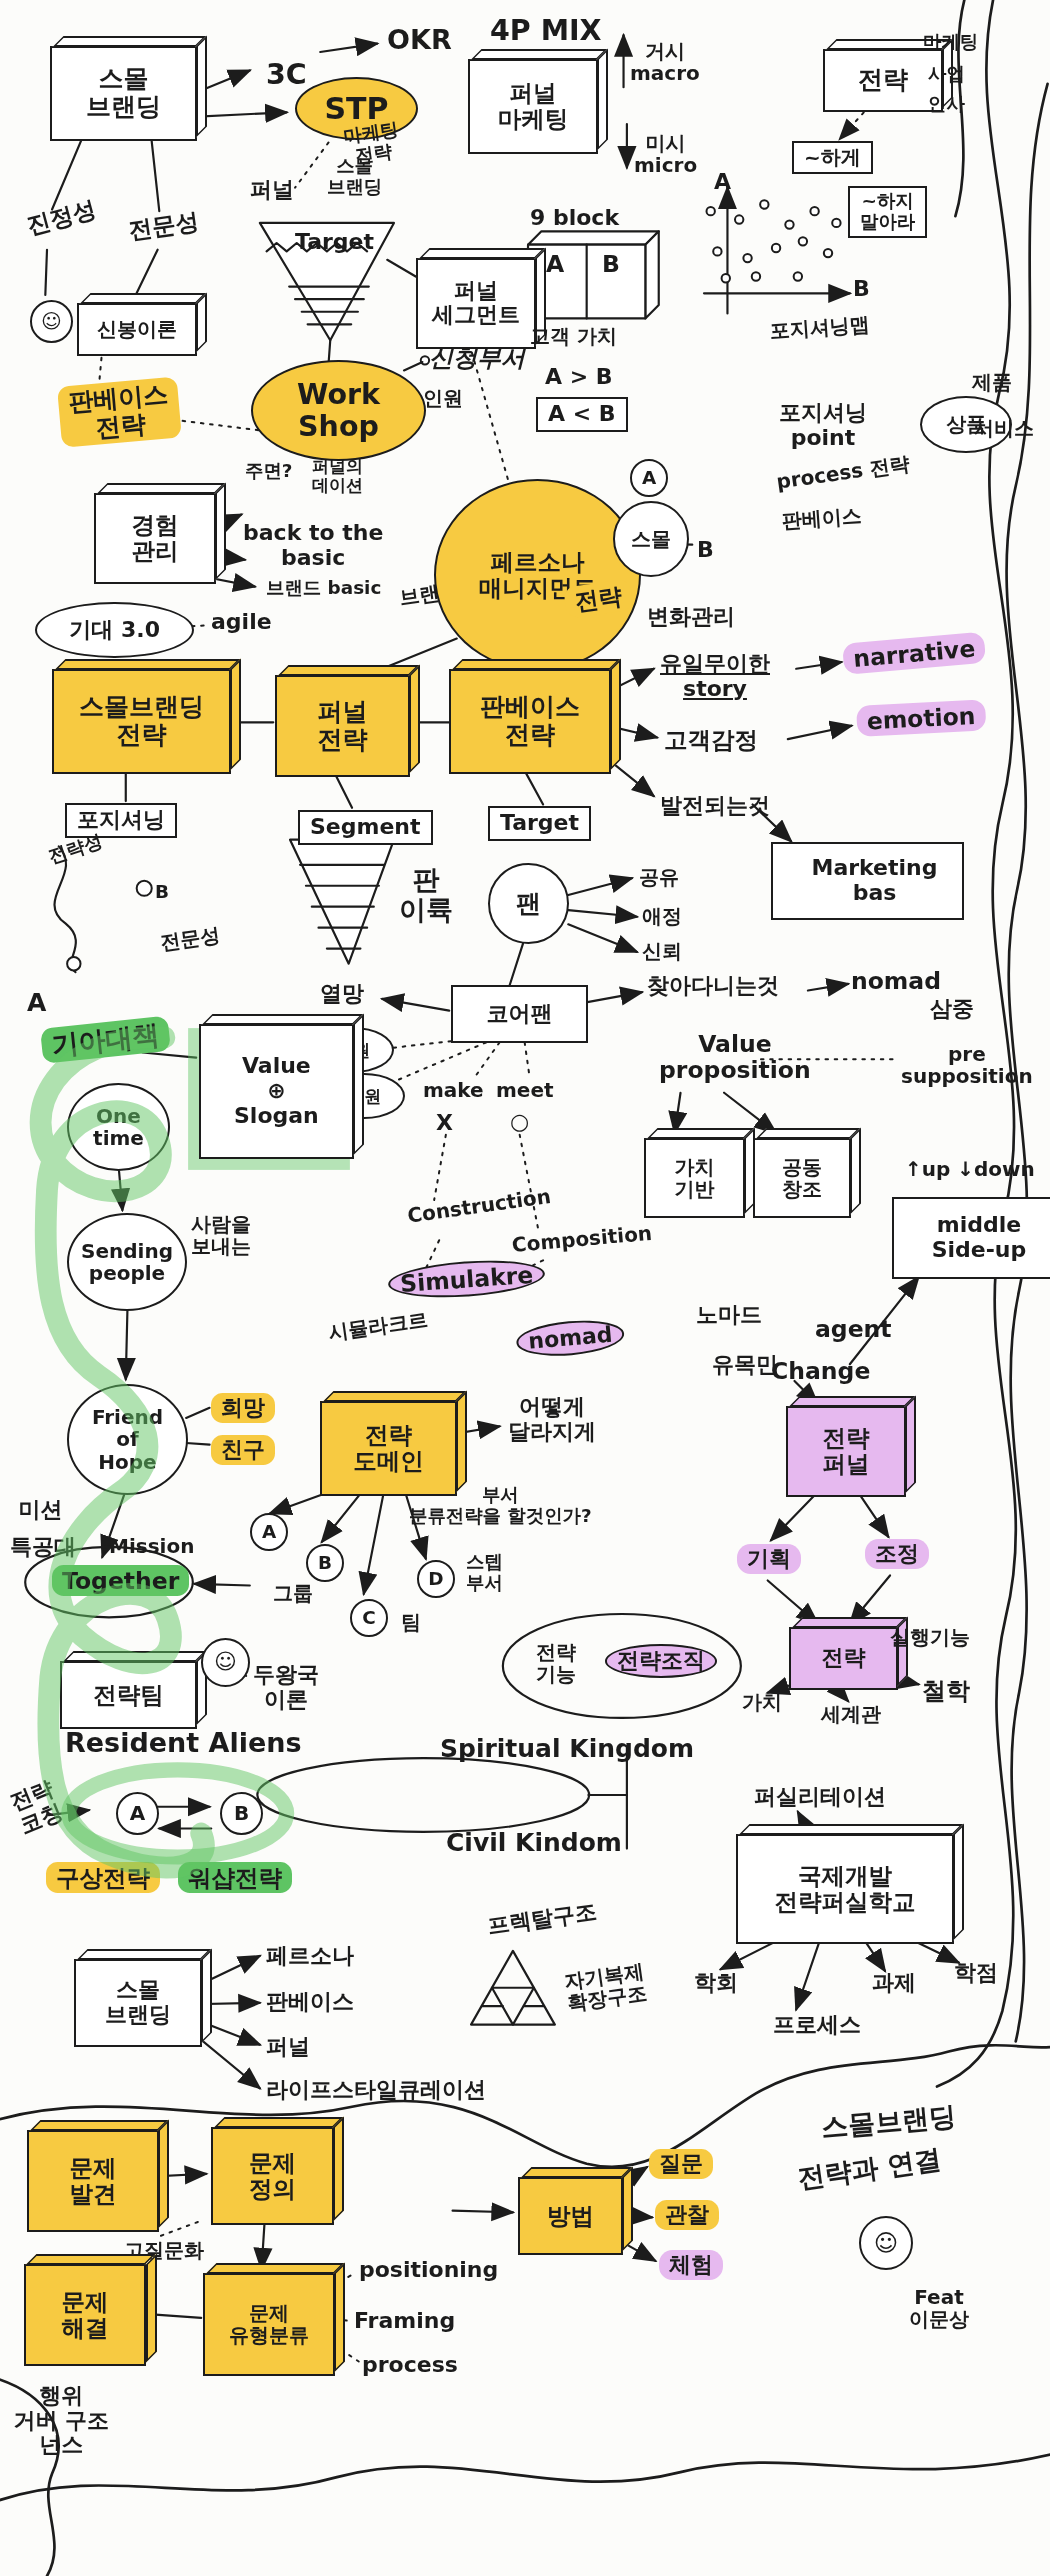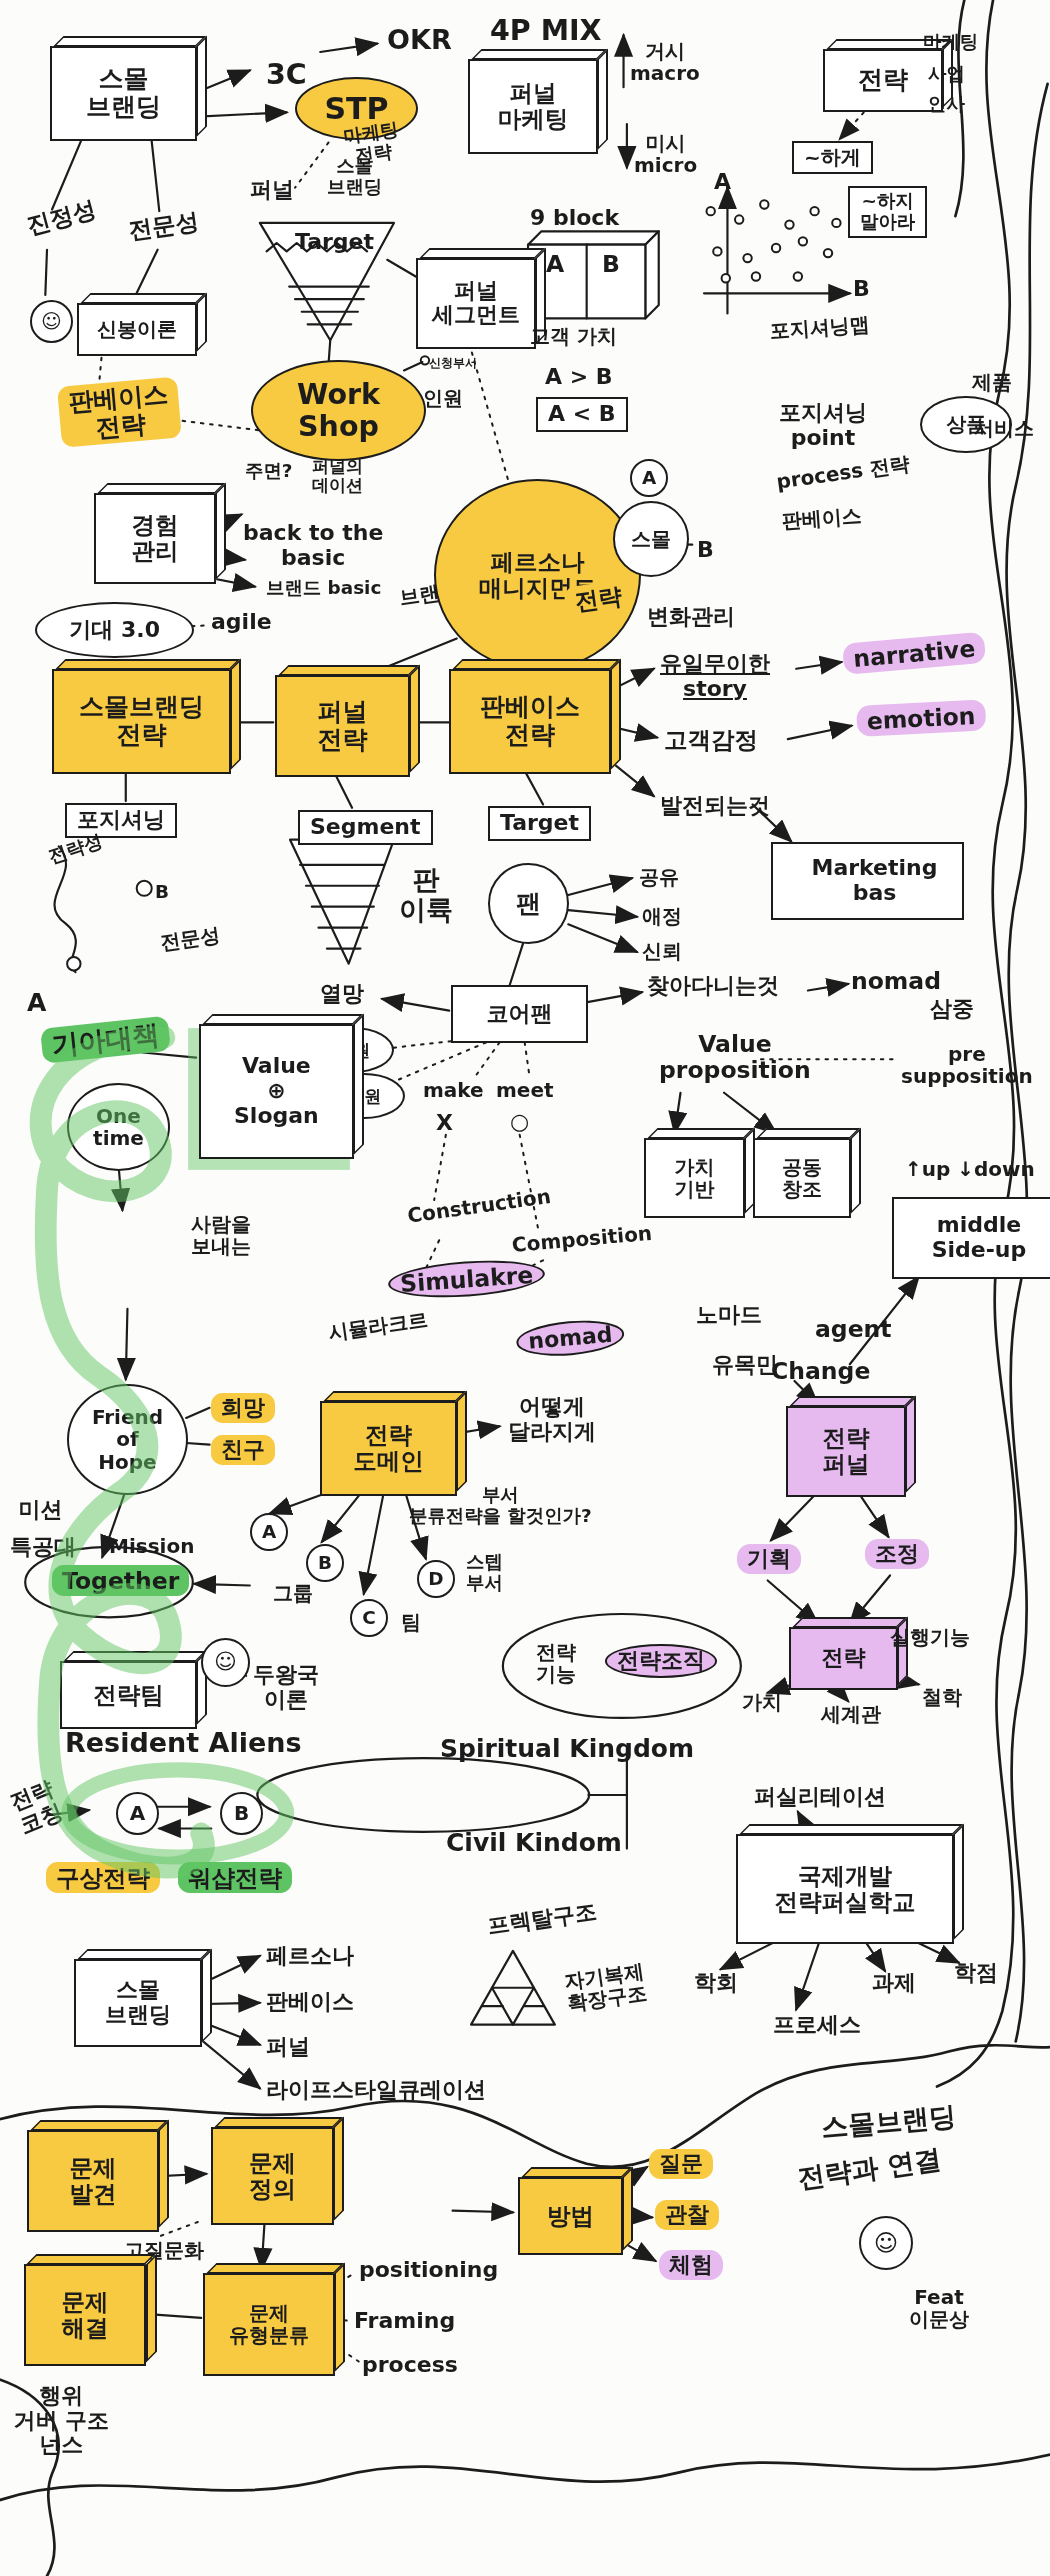--- a/index.html
+++ b/index.html
@@ -246,21 +246,21 @@
     <div class="node txt" style="left: 546px; top: 251px; font-size: 23.5px;">A</div>
     <div class="node txt" style="left: 602px; top: 251px; font-size: 23.5px;">B</div>
     <div class="node txt" style="left: 530px; top: 325px; font-size: 20px;">고객 가치</div>
     <div class="node txt" style="left: 714px; top: 170px; font-size: 22px;">A</div>
     <div class="node txt" style="left: 853px; top: 277px; font-size: 22px;">B</div>
     <div class="node txt" style="left: 769px; top: 320px; font-size: 20px; transform: rotate(-4deg);">포지셔닝맵</div>
     <div class="node circle" style="left: 30px; top: 300px; width: 39px; height: 39px; font-size: 20px;">☺</div>
     <div class="node box3d" style="left: 77px; top: 303px; width: 99px; height: 42px; font-size: 20px;">신봉이론</div>
     <div class="node hl-yellow pill-outline" style="left: 251px; top: 360px; width: 151px; height: 92px; font-size: 28.5px;">Work
 Shop</div>
-    <div class="node txt" style="left: 429px; top: 357px; font-size: 12px;">신청부서</div>
+    <div class="node txt" style="left: 429px; top: 345px; font-size: 24px; font-style: italic;">신청부서</div>
     <div class="node txt" style="left: 423px; top: 387px; font-size: 20px;">인원</div>
     <div class="node txt" style="left: 545px; top: 365px; font-size: 22px;">A &gt; B</div>
     <div class="node rect" style="left: 536px; top: 397px; font-size: 22px;">A &lt; B</div>
     <div class="node hl-yellow" style="left: 57px; top: 387px; font-size: 25px; transform: rotate(-5deg);">판베이스
 전략</div>
     <div class="node box3d" style="left: 94px; top: 493px; width: 101px; height: 80px; font-size: 23.5px;">경험
 관리</div>
     <div class="node txt" style="left: 245px; top: 461px; font-size: 18.4px;">주면?</div>
     <div class="node txt" style="left: 312px; top: 457px; font-size: 17px;">퍼널의
 데이션</div>
@@ -334,20 +334,22 @@
     <div class="node txt" style="left: 930px; top: 997px; font-size: 22px;">삼중</div>
     <div class="node box3d" style="left: 644px; top: 1138px; width: 80px; height: 69px; font-size: 20px;">가치
 기반</div>
     <div class="node box3d" style="left: 753px; top: 1138px; width: 77px; height: 69px; font-size: 20px;">공동
 창조</div>
     <div class="node txt" style="left: 905px; top: 1158px; font-size: 20px;">↑up  ↓down</div>
     <div class="node rect" style="left: 892px; top: 1197px; width: 130px; height: 71px; font-size: 22px; padding-left: 20px;">middle
 Side-up</div>
     <div class="node txt" style="left: 406px; top: 1205px; font-size: 20px; transform: rotate(-8deg);">Construction</div>
     <div class="node txt" style="left: 511px; top: 1234px; font-size: 20px; transform: rotate(-5deg);">Composition</div>
+    <div class="node circle" style="left: 67px; top: 1213px; width: 116px; height: 94px; font-size: 20px;">Sending
+people</div>
     <div class="node txt" style="left: 191px; top: 1213px; font-size: 20px;">사람을
 보내는</div>
     <div class="node hl-purple outlined" style="left: 387px; top: 1267px; font-size: 23.5px; transform: rotate(-4deg);">Simulakre</div>
     <div class="node txt" style="left: 327px; top: 1322px; font-size: 20px; transform: rotate(-8deg);">시뮬라크르</div>
     <div class="node hl-purple outlined" style="left: 515px; top: 1326px; font-size: 22px; transform: rotate(-5deg);">nomad</div>
     <div class="node txt" style="left: 696px; top: 1303px; font-size: 22px;">노마드</div>
     <div class="node txt" style="left: 712px; top: 1353px; font-size: 22px;">유목민</div>
     <div class="node txt" style="left: 815px; top: 1316px; font-size: 23.5px;">agent</div>
     <div class="node txt" style="left: 771px; top: 1358px; font-size: 23.5px;">Change</div>
     <div class="node circle" style="left: 67px; top: 1384px; width: 117px; height: 107px; font-size: 20px;">Friend
@@ -374,21 +376,21 @@
     <div class="node txt" style="left: 109px; top: 1535px; font-size: 20px;">Mission</div>
     <div class="node hl-green" style="left: 52px; top: 1565px; font-size: 23.5px;">Together</div>
     <div class="node box3d fill-purple" style="left: 786px; top: 1406px; width: 99px; height: 80px; font-size: 23.5px;">전략
 퍼널</div>
     <div class="node hl-purple" style="left: 737px; top: 1544px; font-size: 22px;">기획</div>
     <div class="node hl-purple" style="left: 865px; top: 1539px; font-size: 22px;">조정</div>
     <div class="node box3d fill-purple" style="left: 789px; top: 1627px; width: 88px; height: 52px; font-size: 22px;">전략</div>
     <div class="node txt" style="left: 890px; top: 1626px; font-size: 20px;">실행기능</div>
     <div class="node txt" style="left: 742px; top: 1691px; font-size: 20px;">가치</div>
     <div class="node txt" style="left: 821px; top: 1703px; font-size: 20px;">세계관</div>
-    <div class="node txt" style="left: 922px; top: 1678px; font-size: 20px; margin-top: 8px;">철학</div>
+    <div class="node txt" style="left: 922px; top: 1678px; font-size: 24px;">철학</div>
     <div class="node txt" style="left: 536px; top: 1641px; font-size: 20px;">전략
 기능</div>
     <div class="node hl-purple outlined" style="left: 605px; top: 1644px; font-size: 22px;">전략조직</div>
     <div class="node box3d" style="left: 60px; top: 1661px; width: 116px; height: 57px; font-size: 23.5px;">전략팀</div>
     <div class="node circle" style="left: 201px; top: 1638px; width: 45px; height: 45px; font-size: 22px;">☺</div>
     <div class="node txt" style="left: 253px; top: 1663px; font-size: 22px;">두왕국
 이론</div>
     <div class="node txt" style="left: 65px; top: 1728px; font-size: 27px;">Resident Aliens</div>
     <div class="node circle" style="left: 116px; top: 1792px; width: 39px; height: 39px; font-size: 20px;">A</div>
     <div class="node circle" style="left: 220px; top: 1792px; width: 39px; height: 39px; font-size: 20px;">B</div>

